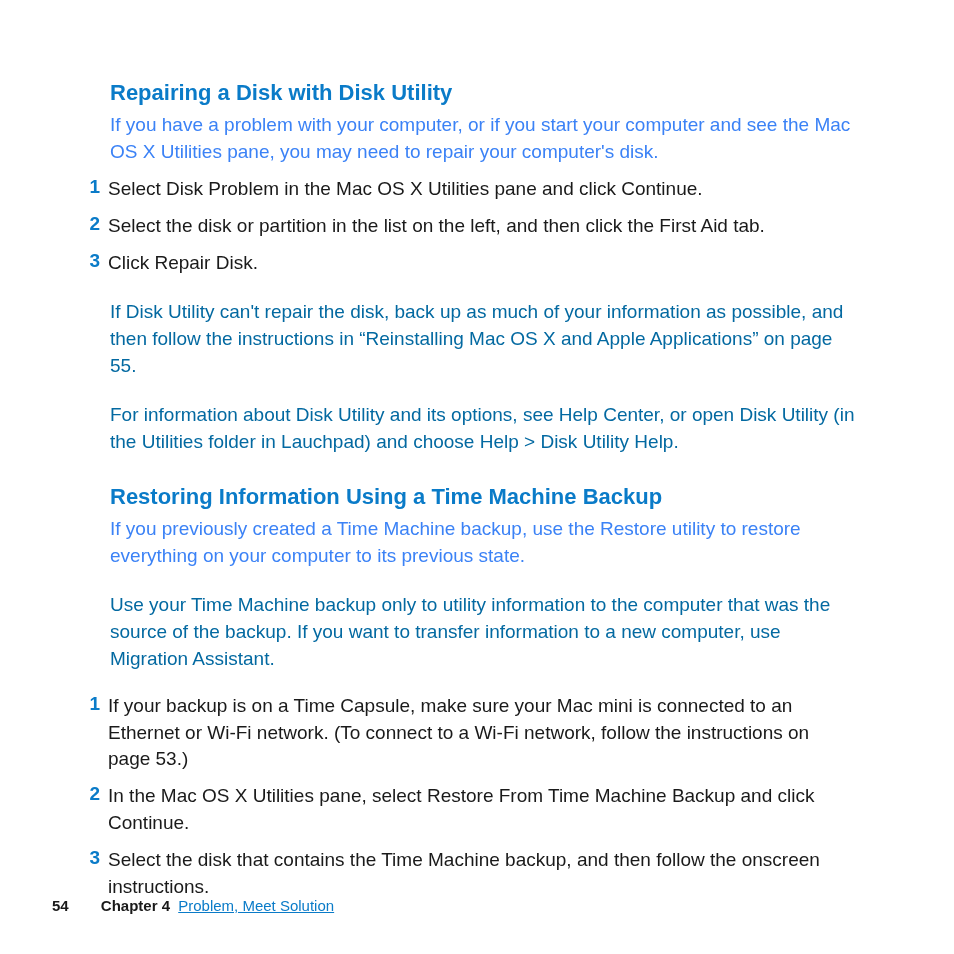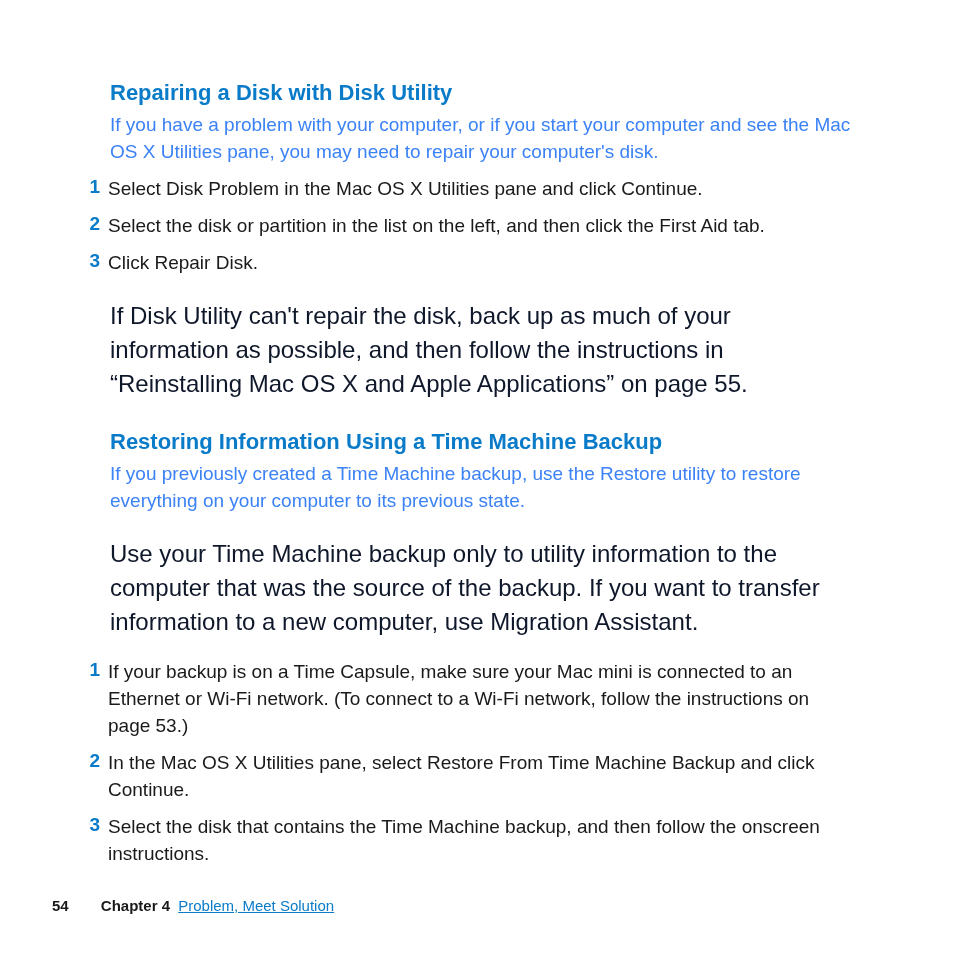--- a/index.html
+++ b/index.html
@@ -50,23 +50,23 @@
     padding-right: 8px;
     flex-shrink: 0;
   }
   .step .txt {
     font-size: 19px;
     line-height: 1.42;
     color: #1a1a1a;
     flex: 1;
   }
   .para {
-    font-size: 24px;
+    font-size: 19px;
     line-height: 1.42;
-    color: #0f172a;
+    color: #0369a1;
     margin-top: 22px;
   }
   .section2 {
     margin-top: 28px;
   }
   .footer {
     position: absolute;
     bottom: 40px;
     left: 52px;
     font-size: 15px;
@@ -102,20 +102,21 @@
     <div class="step">
       <div class="num">2</div>
       <div class="txt">Select the disk or partition in the list on the left, and then click the First Aid tab.</div>
     </div>
     <div class="step">
       <div class="num">3</div>
       <div class="txt">Click Repair Disk.</div>
     </div>
 
     <div class="para">If Disk Utility can't repair the disk, back up as much of your information as possible, and then follow the instructions in “Reinstalling Mac OS X and Apple Applications” on page 55.</div>
+    <div class="para">For information about Disk Utility and its options, see Help Center, or open Disk Utility (in the Utilities folder in Lauchpad) and choose Help &gt; Disk Utility Help.</div>
   </div>
 
   <div class="section2">
     <div class="heading">Restoring Information Using a Time Machine Backup</div>
     <div class="body-text">If you previously created a Time Machine backup, use the Restore utility to restore everything on your computer to its previous state.</div>
     <div class="para">Use your Time Machine backup only to utility information to the computer that was the source of the backup. If you want to transfer information to a new computer, use Migration Assistant.</div>
 
     <div class="step" style="margin-top:20px;">
       <div class="num">1</div>
       <div class="txt">If your backup is on a Time Capsule, make sure your Mac mini is connected to an Ethernet or Wi-Fi network. (To connect to a Wi-Fi network, follow the instructions on page 53.)</div>

